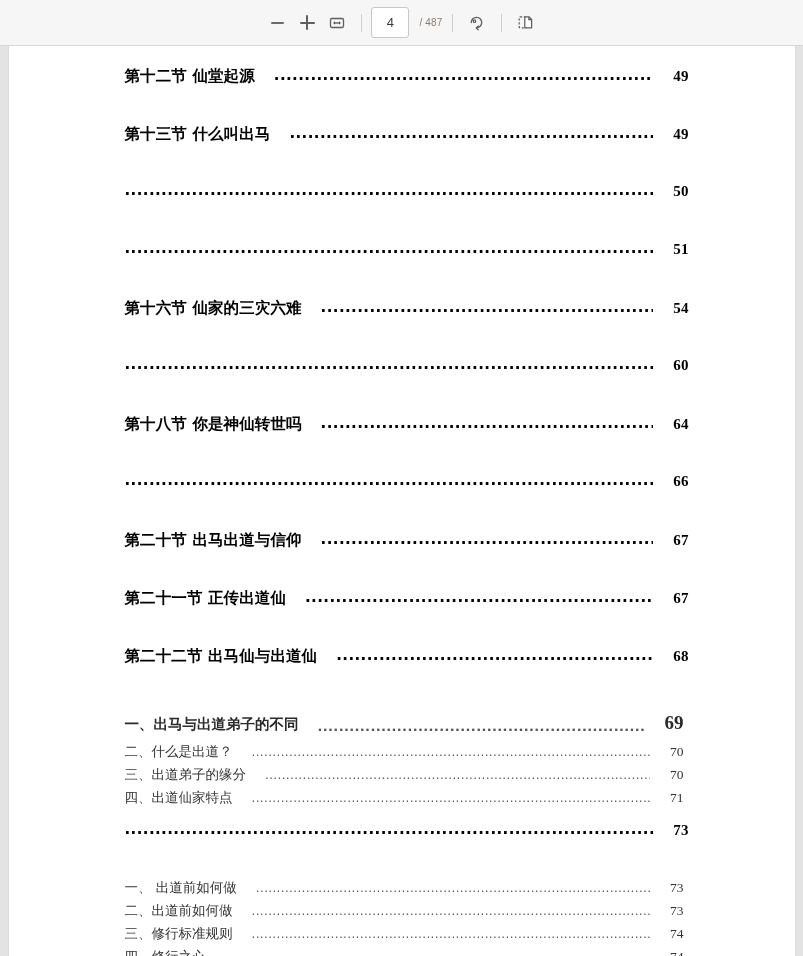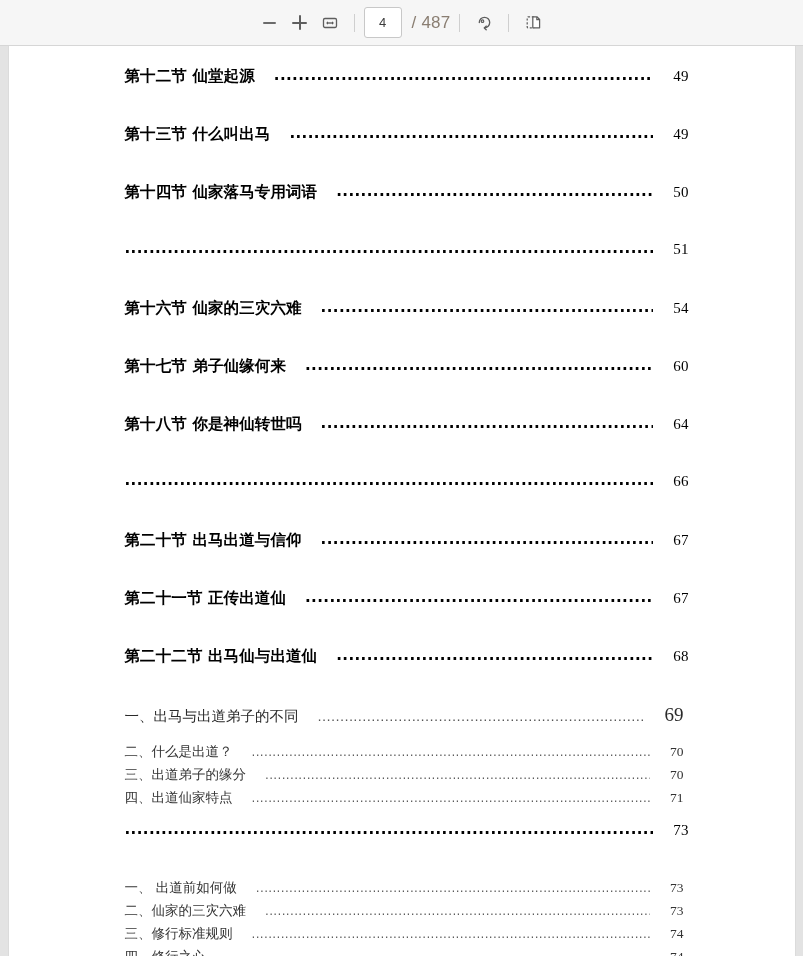--- a/index.html
+++ b/index.html
@@ -80,21 +80,21 @@
     background: #ffffff;
     text-align: center;
     font-family: "Liberation Sans", sans-serif;
     font-size: 13px;
     color: #3c3c3c;
     outline: none;
     padding: 0;
   }
 
   #page-total {
-    font-size: 17px;
+    font-size: 10px;
     color: #8a7e72;
     margin-left: 10px;
     white-space: nowrap;
     letter-spacing: 0.2px;
   }
 
   
   #viewer {
     position: relative;
     width: 803px;
@@ -150,32 +150,33 @@
     letter-spacing: 0.1px;
   }
   .level-1 .toc-dots {
     font-size: 15px;
     letter-spacing: 0.4px;
     position: relative;
     top: -1px;
   }
   .level-1 .toc-page {
     font-family: "Liberation Serif", "DejaVu Serif", serif;
-    font-weight: normal;
+    font-weight: bold;
     font-size: 15px;
     text-align: center;
   }
 
   
   .level-2a {
     font-family: "DejaVu Sans", "Liberation Sans", sans-serif;
-    font-weight: normal;
+    font-weight: bold;
     font-size: 14.5px;
     height: 30px;
     color: #2a2a2a;
+    align-items: flex-end;
   }
   .level-2a .toc-dots { font-size: 13px; letter-spacing: 0.35px; color: #555; }
   .level-2a .toc-page {
     font-family: "Liberation Serif", "DejaVu Serif", serif;
     font-size: 19px;
     color: #2a2a2a;
   }
 
   
   .level-2 {
@@ -257,35 +258,33 @@
           <span class="toc-title">第十二节  仙堂起源</span>
           <span class="toc-dots">....................................................................................................................................................................................................................................................................</span>
           <span class="toc-page">49</span>
         </div>
         <div class="toc-row level-1">
           <span class="toc-title">第十三节  什么叫出马</span>
           <span class="toc-dots">....................................................................................................................................................................................................................................................................</span>
           <span class="toc-page">49</span>
         </div>
         <div class="toc-row level-1">
-          <span class="toc-title">第十四节  仙家落马专用词语</span>
           <span class="toc-dots">....................................................................................................................................................................................................................................................................</span>
           <span class="toc-page">50</span>
         </div>
         <div class="toc-row level-1">
           <span class="toc-dots">....................................................................................................................................................................................................................................................................</span>
           <span class="toc-page">51</span>
         </div>
         <div class="toc-row level-1">
           <span class="toc-title">第十六节  仙家的三灾六难</span>
           <span class="toc-dots">....................................................................................................................................................................................................................................................................</span>
           <span class="toc-page">54</span>
         </div>
         <div class="toc-row level-1">
-          <span class="toc-title">第十七节  弟子仙缘何来</span>
           <span class="toc-dots">....................................................................................................................................................................................................................................................................</span>
           <span class="toc-page">60</span>
         </div>
         <div class="toc-row level-1">
           <span class="toc-title">第十八节  你是神仙转世吗</span>
           <span class="toc-dots">....................................................................................................................................................................................................................................................................</span>
           <span class="toc-page">64</span>
         </div>
         <div class="toc-row level-1">
           <span class="toc-dots">....................................................................................................................................................................................................................................................................</span>
@@ -329,21 +328,21 @@
         <div class="toc-row level-1 gap-before">
           <span class="toc-dots">....................................................................................................................................................................................................................................................................</span>
           <span class="toc-page">73</span>
         </div>
         <div class="toc-row level-2">
           <span class="toc-title">一、  出道前如何做</span>
           <span class="toc-dots">....................................................................................................................................................................................................................................................................</span>
           <span class="toc-page">73</span>
         </div>
         <div class="toc-row level-2">
-          <span class="toc-title">二、仙家的三灾六难</span>
+          <span class="toc-title">二、出道前如何做</span>
           <span class="toc-dots">....................................................................................................................................................................................................................................................................</span>
           <span class="toc-page">73</span>
         </div>
         <div class="toc-row level-2">
           <span class="toc-title">三、修行标准规则</span>
           <span class="toc-dots">....................................................................................................................................................................................................................................................................</span>
           <span class="toc-page">74</span>
         </div>
         <div class="toc-row level-2">
           <span class="toc-title">四、修行之心</span>

